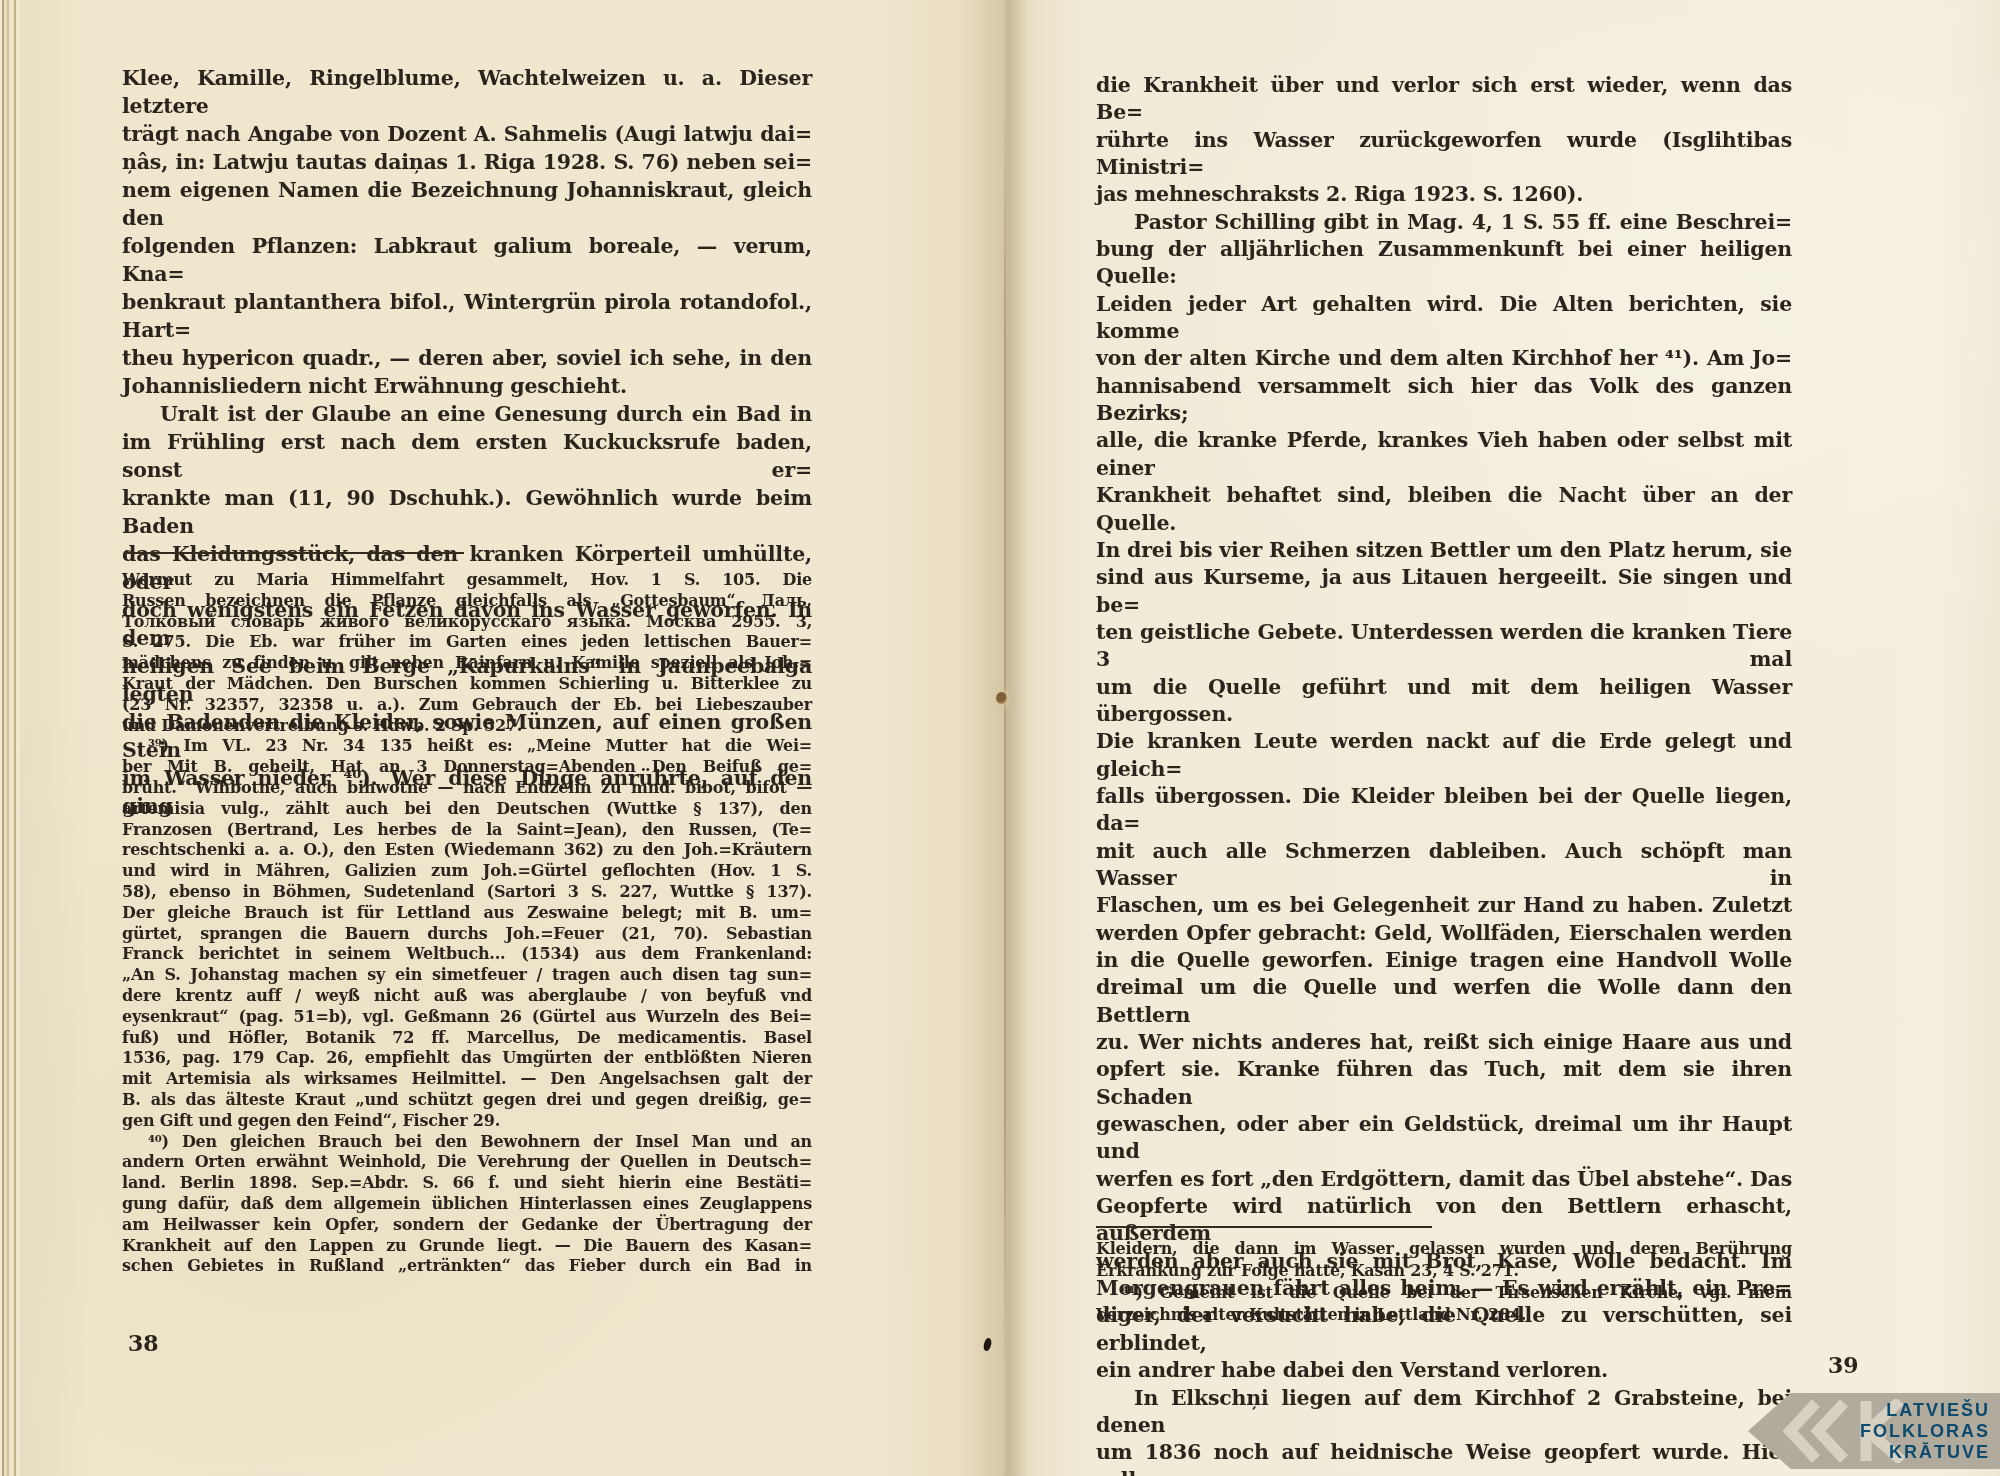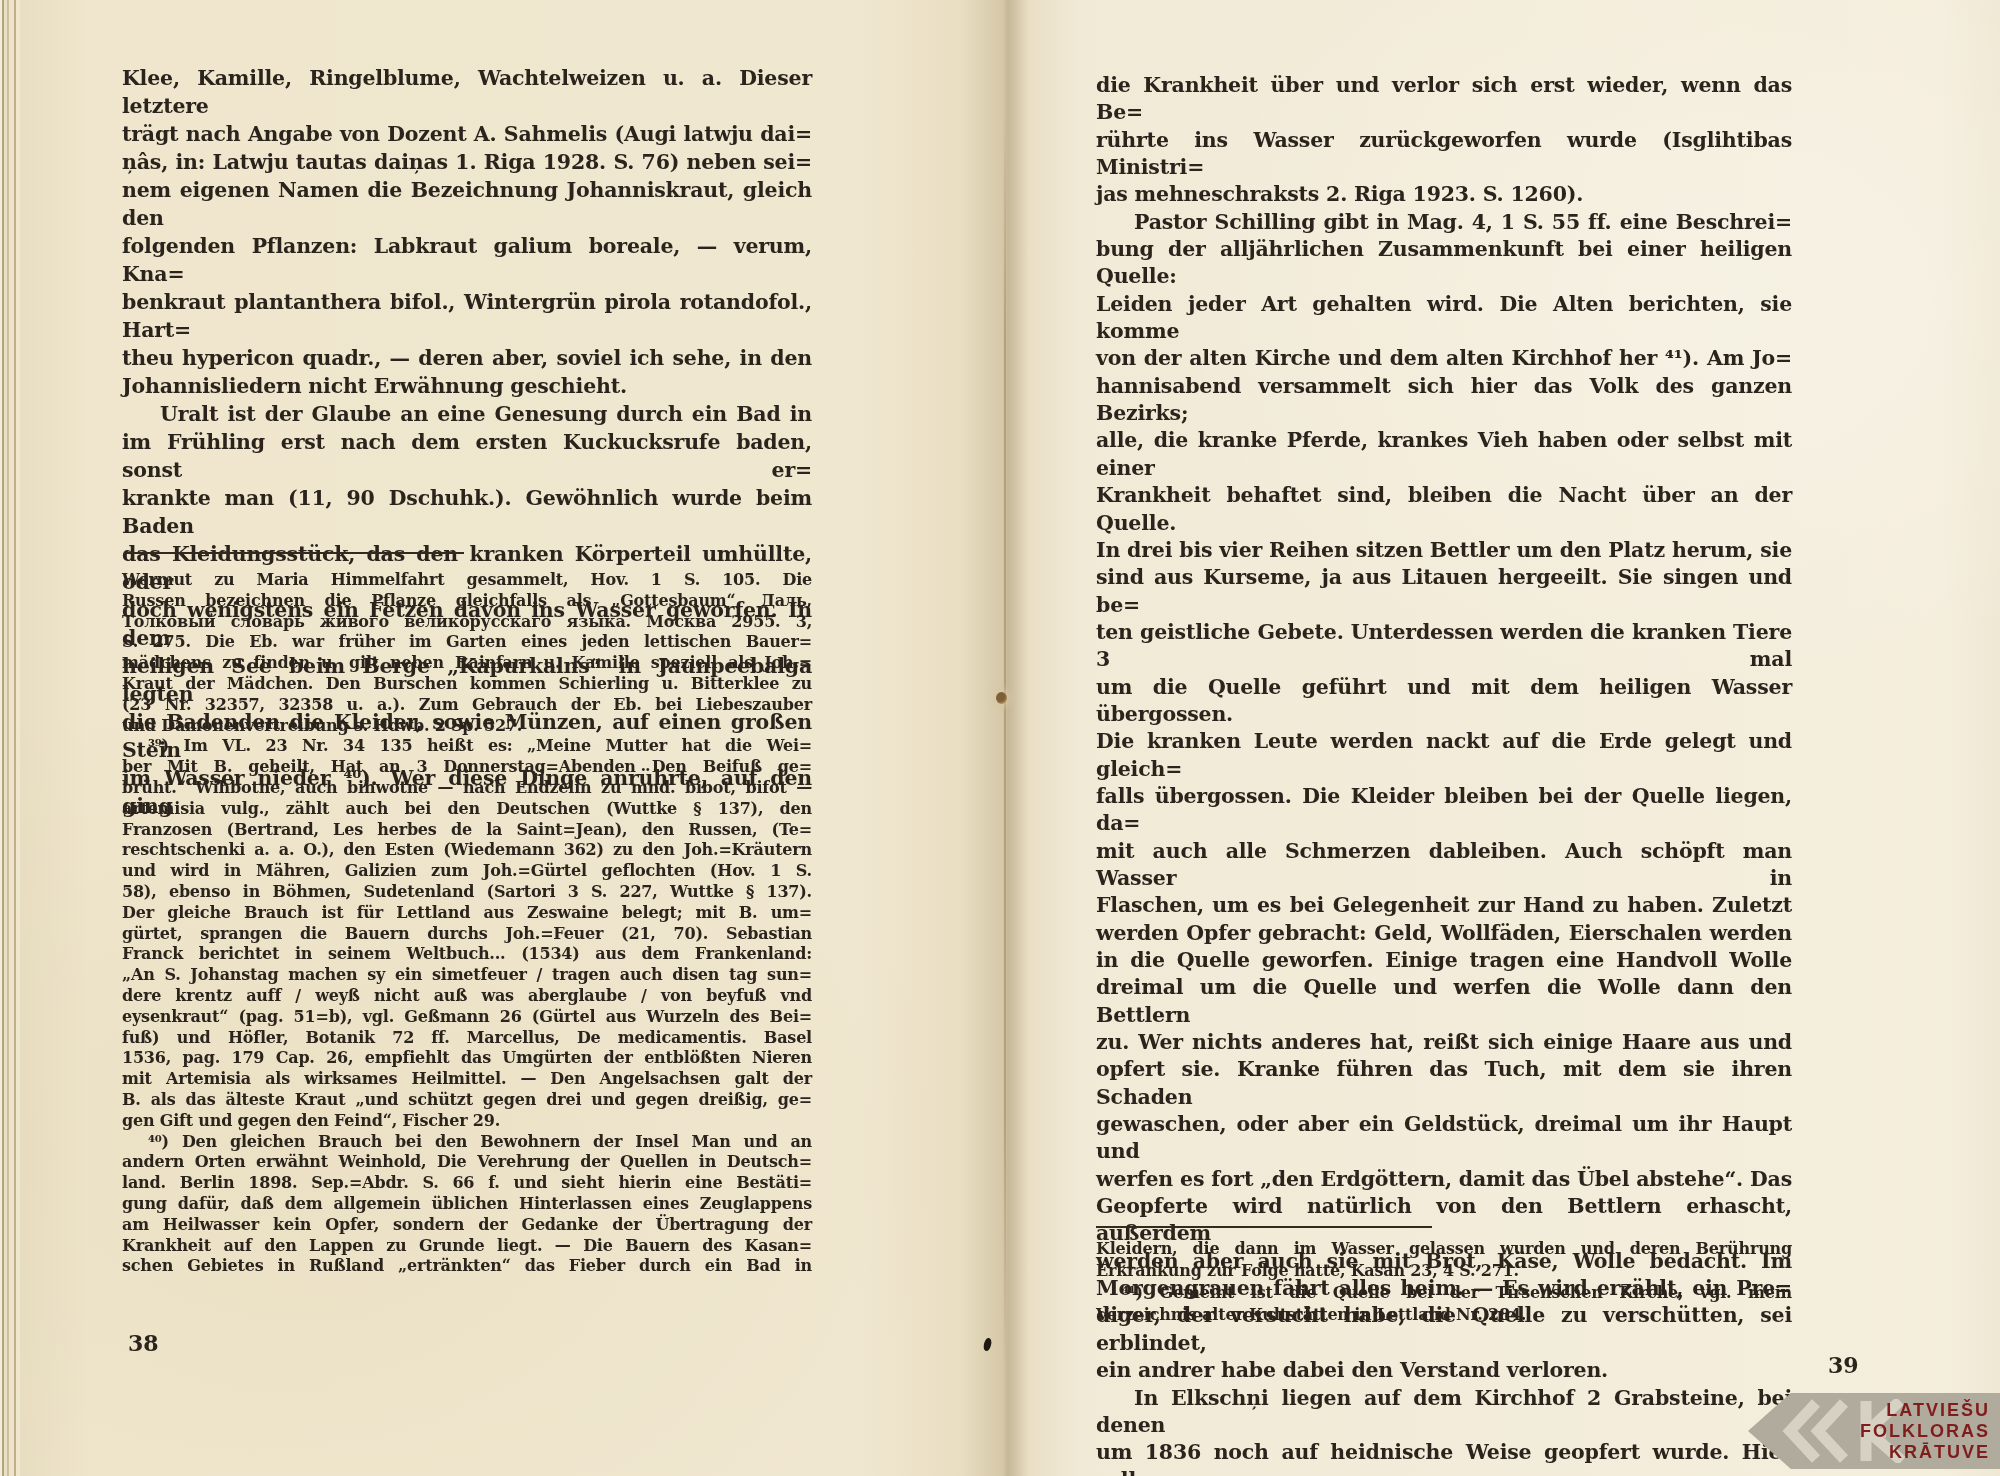--- a/index.html
+++ b/index.html
@@ -68,21 +68,21 @@
   .banner{
     position:absolute;left:1748px;top:1393px;width:252px;height:76px;
     background:#b1ab9d;
     clip-path:polygon(0 50%,17% 0,100% 0,100% 100%,17% 100%);
     display:flex;align-items:center;
   }
   .banner-logo{position:absolute;left:34px;top:6px;}
   .banner-text{
     position:absolute;right:10px;top:7px;text-align:right;
     font-family:"Liberation Sans", sans-serif;font-weight:700;
-    font-size:18px;line-height:21px;letter-spacing:2px;color:#7f1d1d;
+    font-size:18px;line-height:21px;letter-spacing:2px;color:#0c4a6e;
   }
 </style>
 </head>
 <body>
 
 <div class="spread">
 
   <div class="page-edges"></div>
   <div class="gutter"></div>
   <div class="gutter-line"></div>

